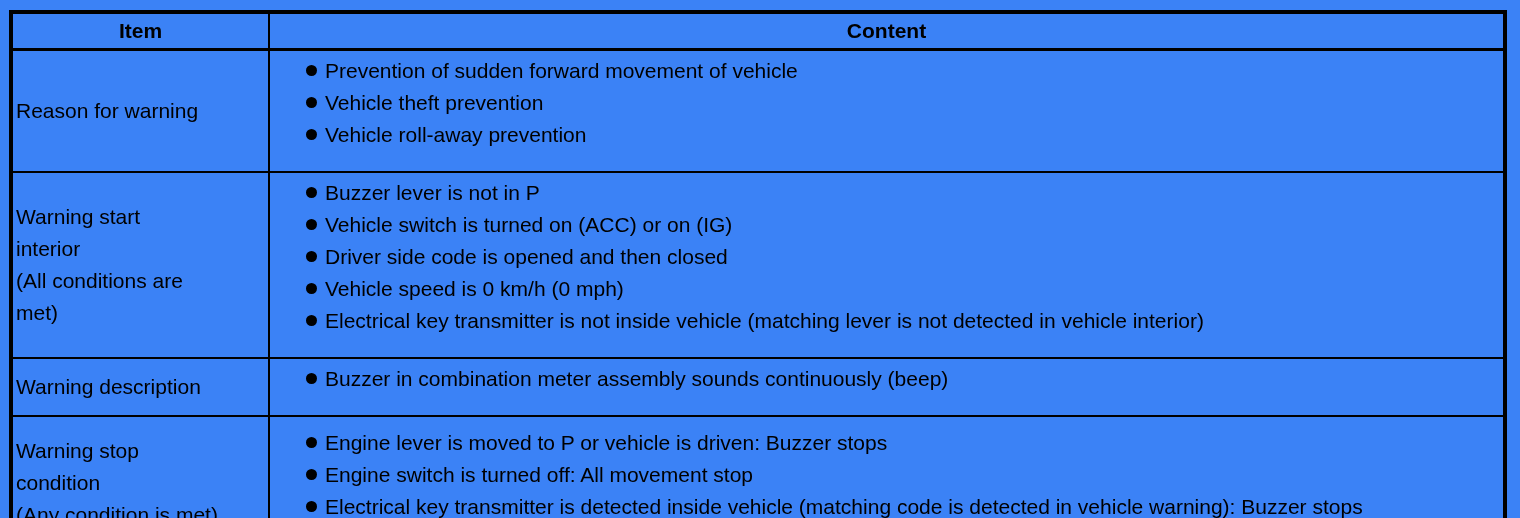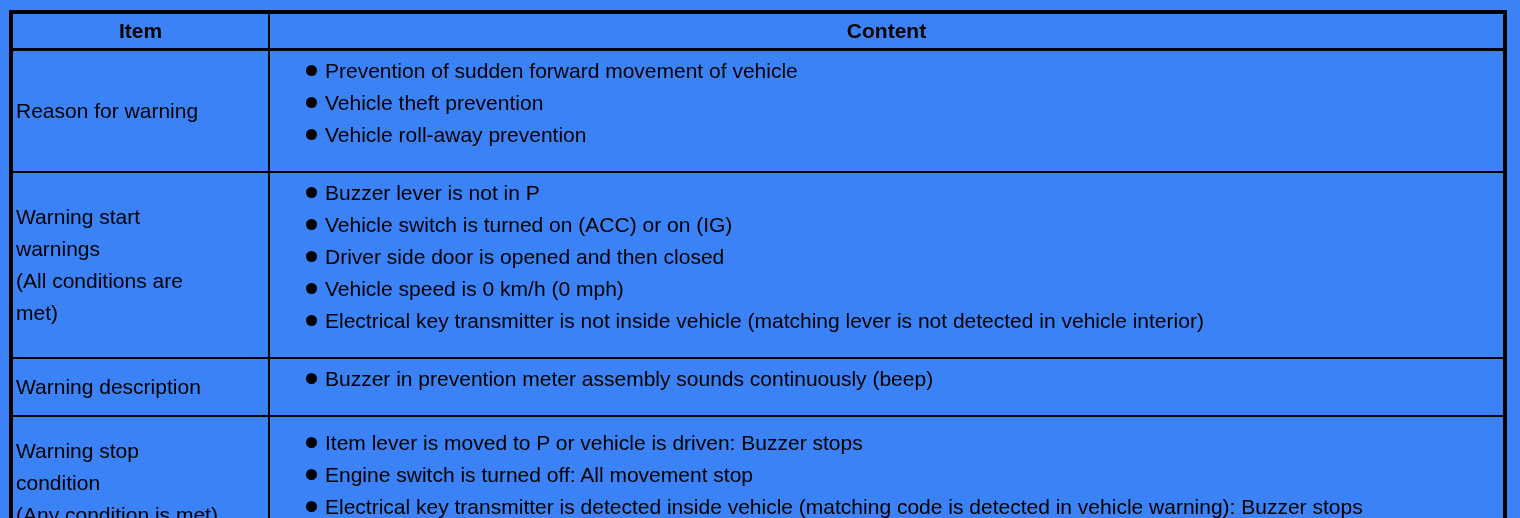--- a/index.html
+++ b/index.html
@@ -102,65 +102,65 @@
         </div>
         <div class="bullet-line">
           <span class="bullet-dot"></span>
           <span class="bullet-text">Vehicle roll-away prevention</span>
         </div>
       </td>
     </tr>
 
     <tr class="row-start">
       <td class="item-cell">Warning start
-warnings
+interior
 (All conditions are
 met)</td>
       <td class="content-cell">
         <div class="bullet-line">
           <span class="bullet-dot"></span>
           <span class="bullet-text">Buzzer lever is not in P</span>
         </div>
         <div class="bullet-line">
           <span class="bullet-dot"></span>
           <span class="bullet-text">Vehicle switch is turned on (ACC) or on (IG)</span>
         </div>
         <div class="bullet-line">
           <span class="bullet-dot"></span>
-          <span class="bullet-text">Driver side door is opened and then closed</span>
+          <span class="bullet-text">Driver side code is opened and then closed</span>
         </div>
         <div class="bullet-line">
           <span class="bullet-dot"></span>
           <span class="bullet-text">Vehicle speed is 0 km/h (0 mph)</span>
         </div>
         <div class="bullet-line">
           <span class="bullet-dot"></span>
           <span class="bullet-text">Electrical key transmitter is not inside vehicle (matching lever is not detected in vehicle interior)</span>
         </div>
       </td>
     </tr>
 
     <tr class="row-desc">
       <td class="item-cell">Warning description</td>
       <td class="content-cell">
         <div class="bullet-line">
           <span class="bullet-dot"></span>
-          <span class="bullet-text">Buzzer in prevention meter assembly sounds continuously (beep)</span>
+          <span class="bullet-text">Buzzer in combination meter assembly sounds continuously (beep)</span>
         </div>
       </td>
     </tr>
 
     <tr class="row-stop">
       <td class="item-cell">Warning stop
 condition
 (Any condition is met)</td>
       <td class="content-cell">
         <div class="bullet-line">
           <span class="bullet-dot"></span>
-          <span class="bullet-text">Item lever is moved to P or vehicle is driven: Buzzer stops</span>
+          <span class="bullet-text">Engine lever is moved to P or vehicle is driven: Buzzer stops</span>
         </div>
         <div class="bullet-line">
           <span class="bullet-dot"></span>
           <span class="bullet-text">Engine switch is turned off: All movement stop</span>
         </div>
         <div class="bullet-line">
           <span class="bullet-dot"></span>
           <span class="bullet-text">Electrical key transmitter is detected inside vehicle (matching code is detected in vehicle warning): Buzzer stops</span>
         </div>
       </td>

